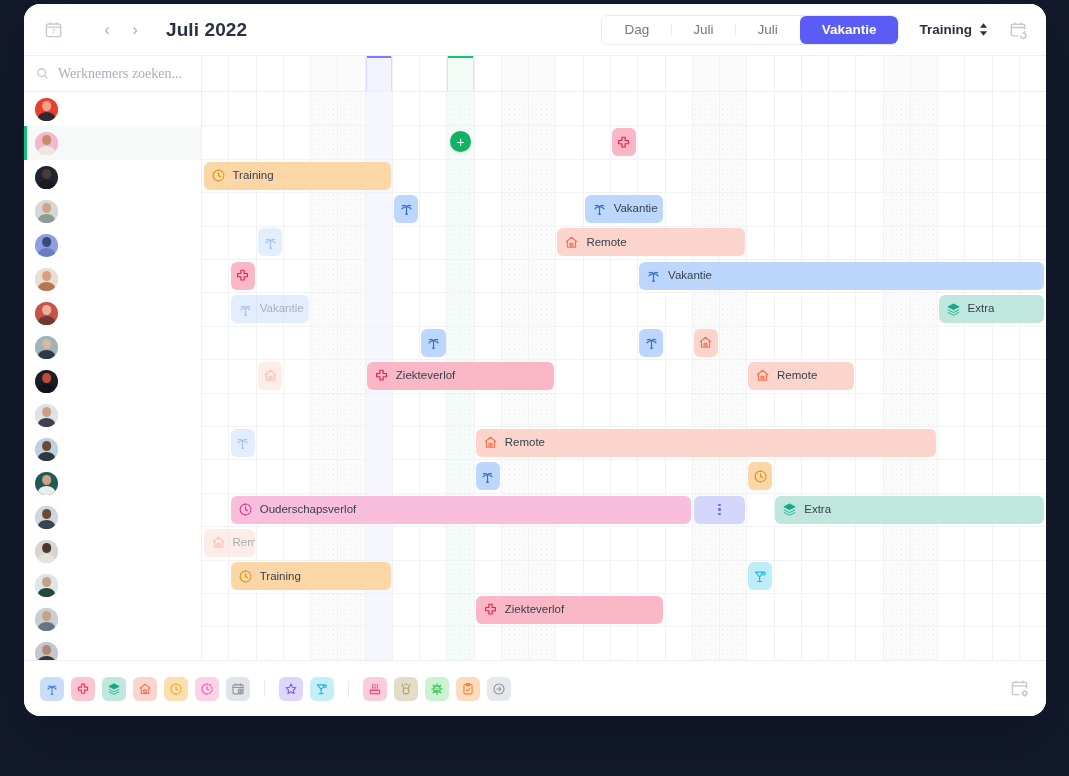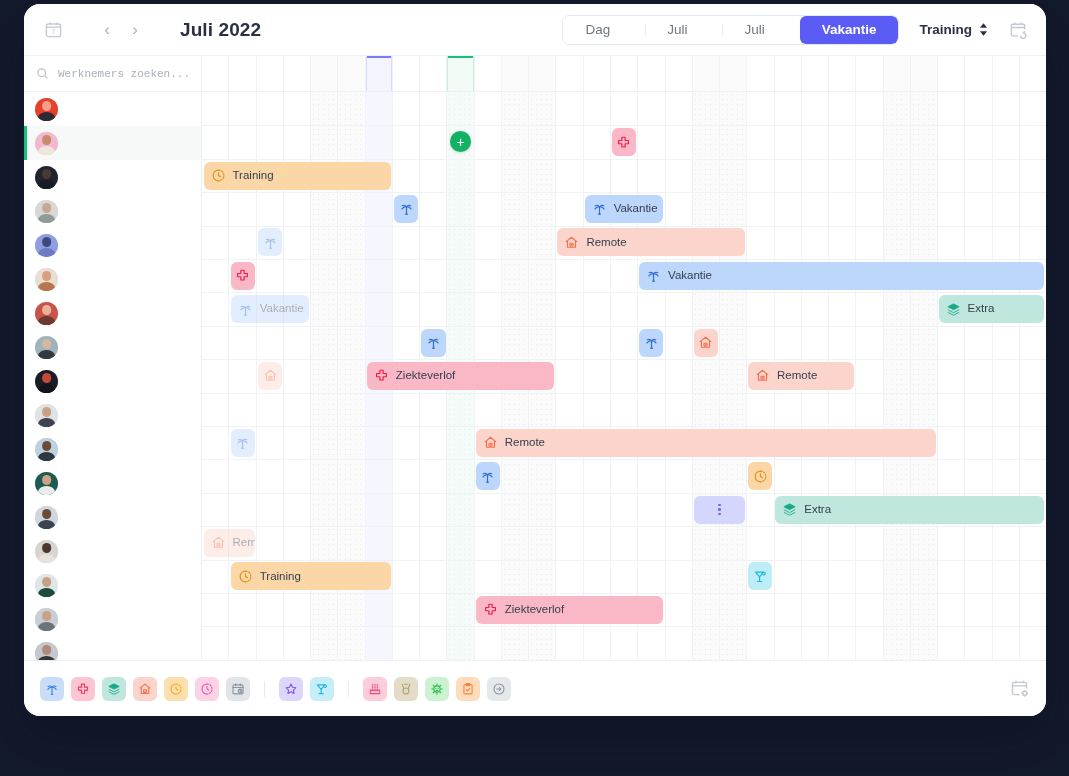--- a/index.html
+++ b/index.html
@@ -28,28 +28,28 @@
     border-bottom: 1px solid #eceff3;
     background: #fff;
   }
   .hdr-cal-icon { width: 30px; height: 30px; display:flex; align-items:center; justify-content:center; color:#c3c9d4; }
   .nav-arrows { display: flex; gap: 2px; margin-left: 26px; }
   .nav-btn {
     width: 26px; height: 26px; display:flex; align-items:center; justify-content:center;
     color:#a9b0bd; background:none; border:none; cursor:pointer; font-size:17px;
   }
   .month-title {
-    margin-left: 32px; font-size: 19px; font-weight: 700; color: #2a3142; letter-spacing:.1px;
+    margin-left: 18px; font-size: 19px; font-weight: 700; color: #2a3142; letter-spacing:.1px;
   }
   .hdr-right { margin-left: auto; display:flex; align-items:center; gap: 20px; }
 
   .seg {
     display: flex; align-items: center;
     border: 1px solid #e6e9ee; border-radius: 7px; height: 30px;
-    background:#fff; overflow:hidden;gap:13px;
+    background:#fff; overflow:hidden;
   }
   .seg-item {
     padding: 0 22px; height: 100%; display:flex; align-items:center;
     font-size: 13.5px; color: #6f7684; cursor:pointer; position:relative;
     border:none; background:none; font-family:inherit;
   }
   .seg-item + .seg-item::before {
     content:""; position:absolute; left:0; top:8px; bottom:8px; width:1px; background:#eaedf2;
   }
   .seg-item.active {
@@ -73,22 +73,22 @@
     border-right: 1px solid #eceff3;
     background:#fff;
     display:flex; flex-direction:column;
   }
   .search-row {
     height: 36px; display:flex; align-items:center; gap:9px;
     padding: 0 12px; border-bottom:1px solid #eceff3;
   }
   .search-icon { color:#b9bfca; display:flex; }
   .search-input {
-    border:none; outline:none; font-size:11px; color:#ec4899;
-    font-family:Liberation Mono, monospace; width:100%; background:transparent;
+    border:none; outline:none; font-size:14px; color:#ec4899;
+    font-family:Liberation Serif, serif; width:100%; background:transparent;
   }
   .search-input::placeholder { color:#a9afba; }
 
   .emp-list { flex:1; overflow:hidden; }
   .emp-row {
     height: 34px; display:flex; align-items:center; gap:9px;
     padding-left: 11px; position:relative; cursor:pointer;
   }
   .emp-row.selected { background:#f7f9f8; }
   .emp-row.selected::before {
@@ -838,20 +838,30 @@
             </div>
             <div class="ev icon-only" style="left: 546.016px; width: 24.2258px; top: 370.1px; background: rgb(251, 215, 168); color: rgb(54, 64, 78);">
               <span class="ev-ic">
                 <svg width="15" height="15" viewBox="0 0 24 24" fill="none" stroke="#e0931a" stroke-width="1.9" stroke-linecap="round" stroke-linejoin="round">
                   <path d="M12 3.4a8.6 8.6 0 110 17.2" stroke-dasharray="2.6 2.4"></path>
                   <path d="M12 3.4a8.6 8.6 0 000 17.2"></path>
                   <path d="M12 7.6V12l3 1.8"></path>
                 </svg>
               </span>
             </div>
+            <div class="ev" style="left: 28.7258px; width: 459.839px; top: 403.5px; background: rgb(249, 190, 219); color: rgb(54, 64, 78);">
+              <span class="ev-ic">
+                <svg width="15" height="15" viewBox="0 0 24 24" fill="none" stroke="#d6399b" stroke-width="1.9" stroke-linecap="round" stroke-linejoin="round">
+                  <path d="M12 3.4a8.6 8.6 0 110 17.2" stroke-dasharray="2.6 2.4"></path>
+                  <path d="M12 3.4a8.6 8.6 0 000 17.2"></path>
+                  <path d="M12 7.6V12l3 1.8"></path>
+                </svg>
+              </span>
+              <span class="ev-lbl">Ouderschapsverlof</span>
+            </div>
             <div class="ev" style="left: 573.242px; width: 269.258px; top: 403.5px; background: rgb(191, 231, 221); color: rgb(54, 64, 78);">
               <span class="ev-ic">
                 <svg width="15" height="15" viewBox="0 0 24 24" fill="#17a98a" stroke="#17a98a" stroke-width="1.4" stroke-linejoin="round">
                   <path d="M12 3l9 4.6-9 4.6-9-4.6z"></path>
                   <path d="M3 12.4l9 4.6 9-4.6" fill="none"></path>
                   <path d="M3 16.6l9 4.6 9-4.6" fill="none"></path>
                 </svg>
               </span>
               <span class="ev-lbl">Extra</span>
             </div>

